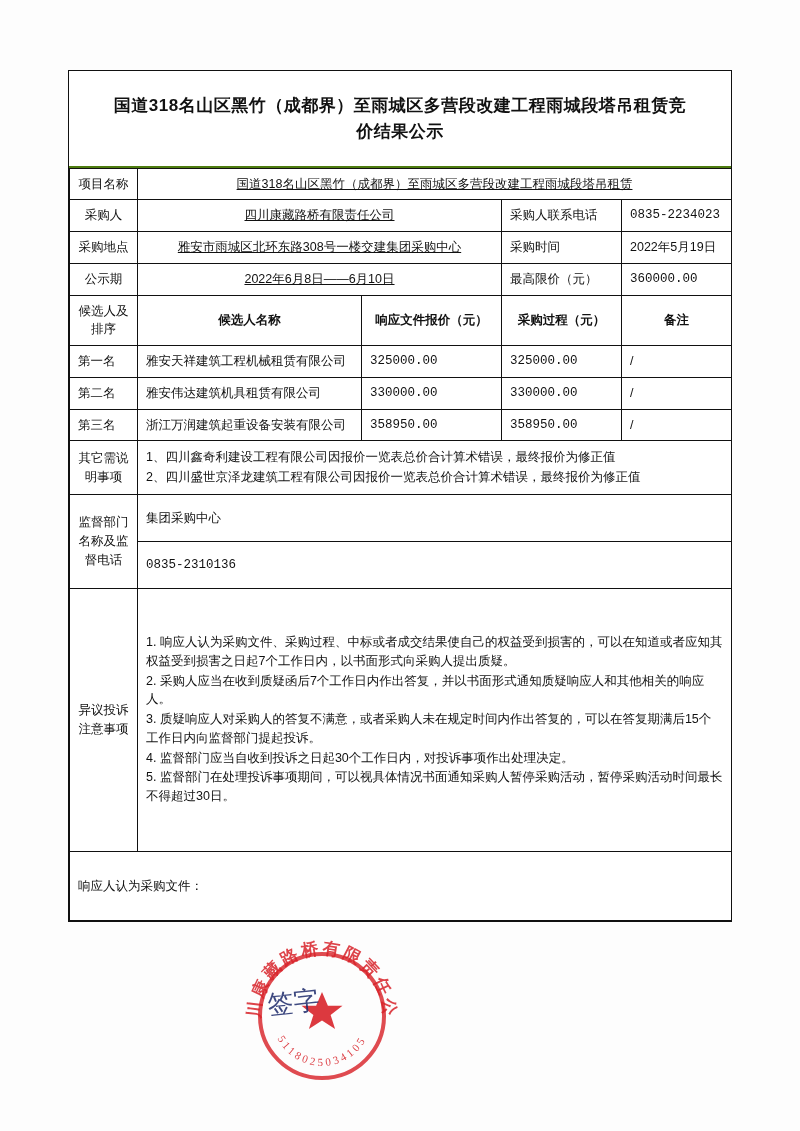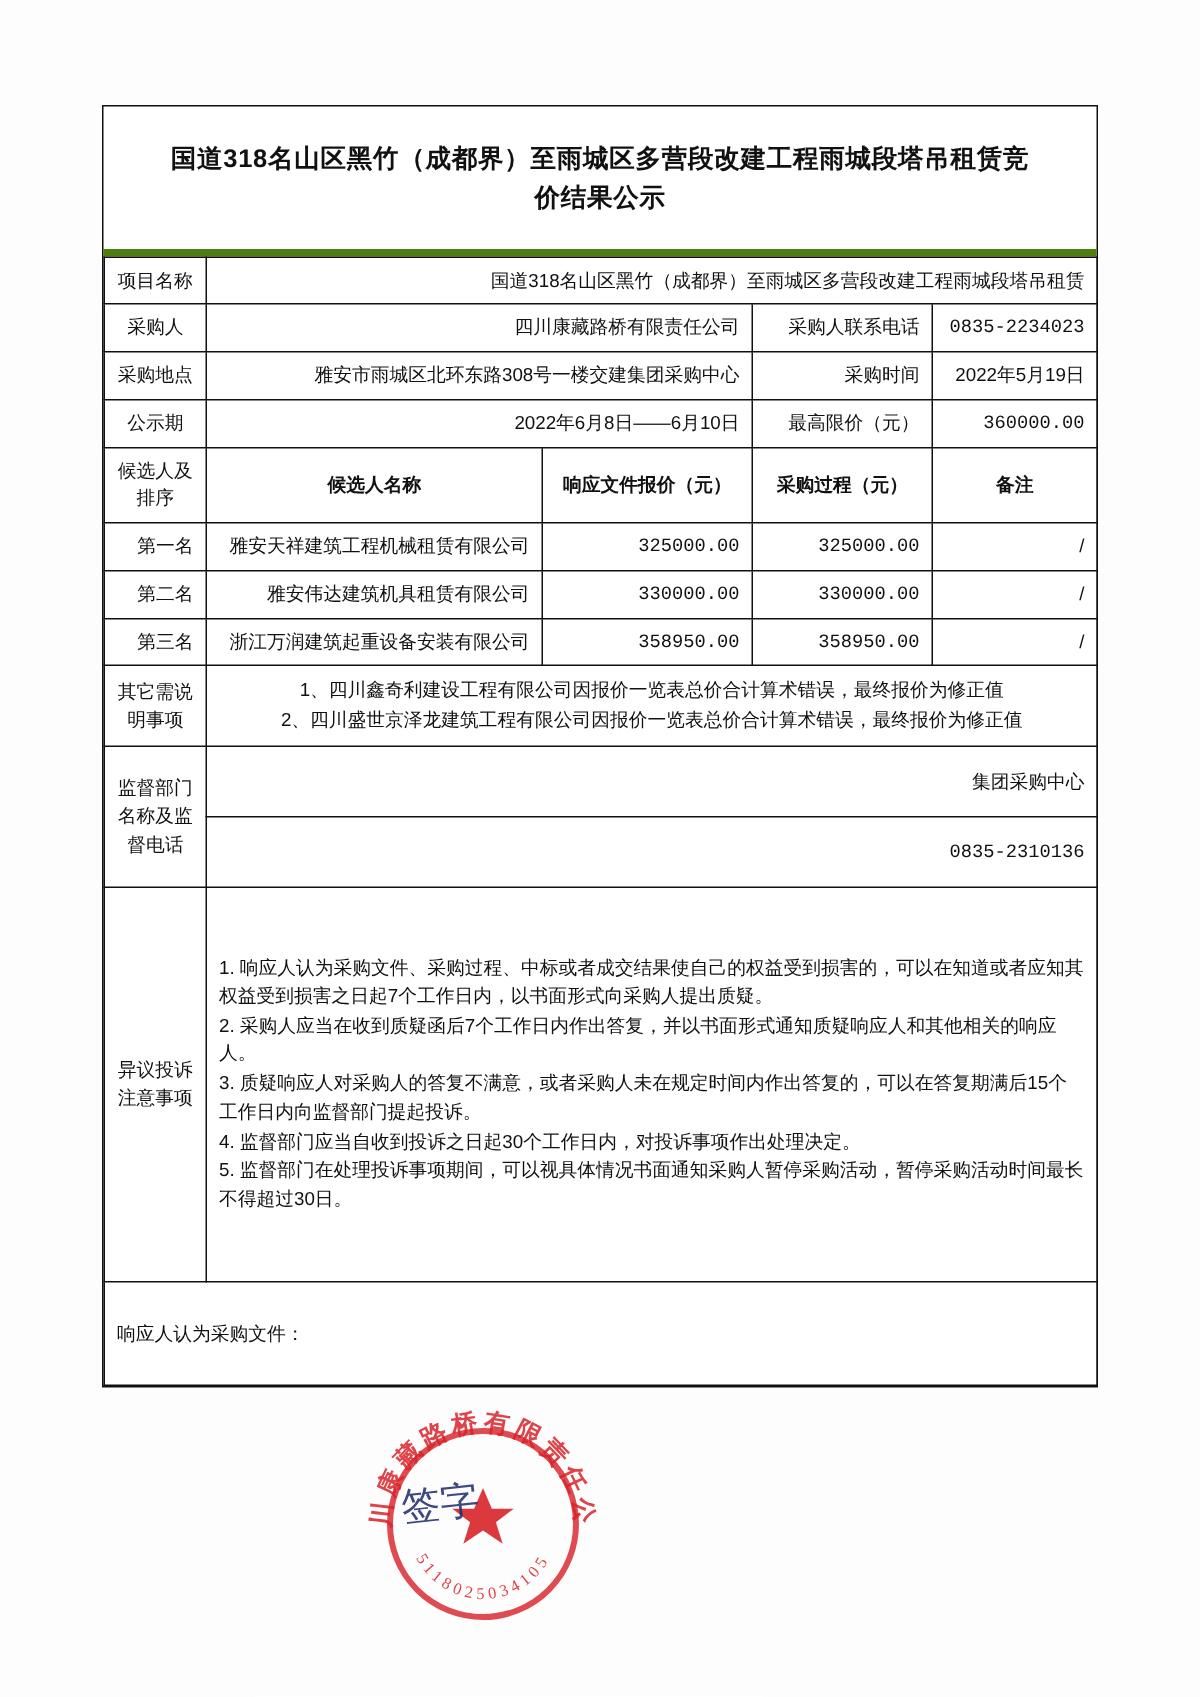--- a/index.html
+++ b/index.html
@@ -24,21 +24,21 @@
   .doc {
     position: absolute;
     left: 68px;
     top: 70px;
     width: 664px;
     border: 1px solid #111;
     box-sizing: border-box;
     background: #fff;
   }
   .title-cell {
-    border-bottom: 5px solid #4d7c0f;
+    border-bottom: 2px solid #4d7c0f;
     padding: 22px 40px 20px 40px;
     text-align: center;
     font-size: 17px;
     font-weight: bold;
     line-height: 1.55;
     letter-spacing: 0.5px;
   }
   table.main {
     border-collapse: collapse;
     width: 100%;
@@ -50,36 +50,37 @@
     padding: 6px 8px;
     vertical-align: middle;
     line-height: 1.5;
   }
   td.lbl {
     text-align: center;
     font-size: 12.5px;
     line-height: 1.45;
   }
   td.val {
-    text-align: right;
+    text-align: center;
+    text-decoration: underline;
   }
   td.ctr {
-    text-align: right;
+    text-align: left;
   }
   .num {
     font-family: Liberation Mono, monospace;
     font-size: 12.5px;
   }
   .hdr {
     text-align: center;
     font-size: 13px;
     font-weight: bold;
   }
   .notes {
-    text-align: center;
+    text-align: left;
     font-size: 12.5px;
     line-height: 1.6;
     padding: 8px 10px;
   }
   .notes div { margin: 1px 0; }
   .disp {
     text-align: left;
     font-size: 12.5px;
     line-height: 1.75;
     padding: 10px 12px 14px 12px;

